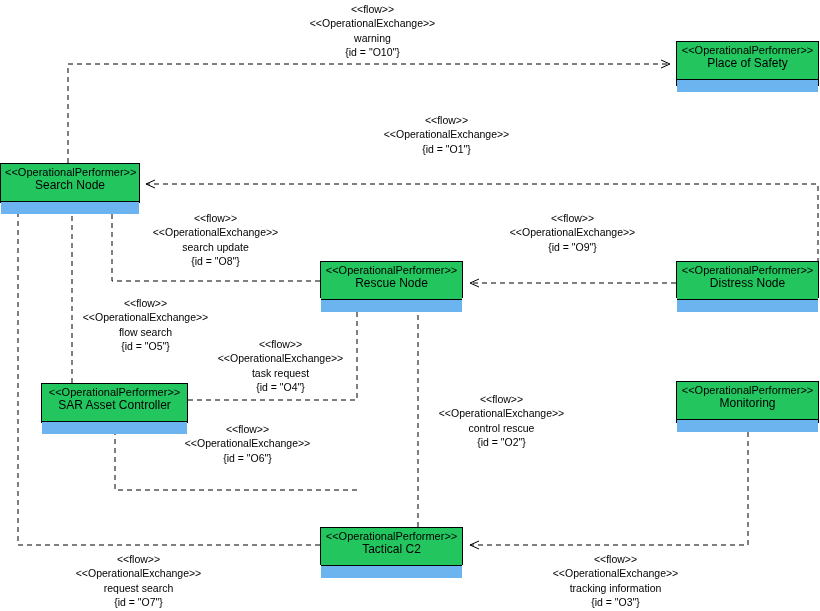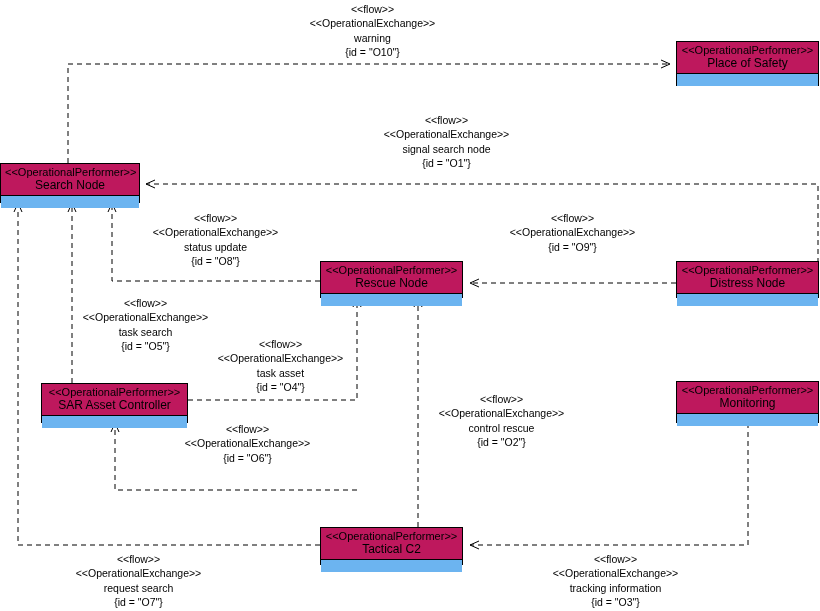--- a/index.html
+++ b/index.html
@@ -28,24 +28,24 @@
     box-sizing: border-box;
     border: 1px solid #000000;
     background: #6cb4f0;
     display: flex;
     flex-direction: column;
     z-index: 5;
   }
   .node-header {
     box-sizing: border-box;
     border-bottom: 1px solid #000000;
-    padding: 2px 4px 3px 4px;
+    padding: 2px 4px 9px 4px;
     text-align: center;
     line-height: 1.15;
-    background: #be185d;
+    background: #22c55e;
   }
   .node-stereotype {
     display: block;
     font-size: 11px;
     color: #000000;
     white-space: nowrap;
   }
   .node-title {
     display: block;
     font-size: 12px;
@@ -169,48 +169,47 @@
   <div class="edge-label" style="left:270px; top:2px; width:205px;">
     <span>&lt;&lt;flow&gt;&gt;</span>
     <span>&lt;&lt;OperationalExchange&gt;&gt;</span>
     <span>warning</span>
     <span>{id = "O10"}</span>
   </div>
 
   <div class="edge-label" style="left:344px; top:113px; width:205px;">
     <span>&lt;&lt;flow&gt;&gt;</span>
     <span>&lt;&lt;OperationalExchange&gt;&gt;</span>
-    <span>signal search node</span>
     <span>{id = "O1"}</span>
   </div>
 
   <div class="edge-label" style="left:113px; top:211px; width:205px;">
     <span>&lt;&lt;flow&gt;&gt;</span>
     <span>&lt;&lt;OperationalExchange&gt;&gt;</span>
-    <span>status update</span>
+    <span>search update</span>
     <span>{id = "O8"}</span>
   </div>
 
   <div class="edge-label" style="left:470px; top:211px; width:205px;">
     <span>&lt;&lt;flow&gt;&gt;</span>
     <span>&lt;&lt;OperationalExchange&gt;&gt;</span>
     <span>{id = "O9"}</span>
   </div>
 
   <div class="edge-label" style="left:43px; top:296px; width:205px;">
     <span>&lt;&lt;flow&gt;&gt;</span>
     <span>&lt;&lt;OperationalExchange&gt;&gt;</span>
-    <span>task search</span>
+    <span>flow search</span>
     <span>{id = "O5"}</span>
   </div>
 
   <div class="edge-label" style="left:178px; top:337px; width:205px;">
     <span>&lt;&lt;flow&gt;&gt;</span>
     <span>&lt;&lt;OperationalExchange&gt;&gt;</span>
-    <span>task asset</span>
+    <span>task request</span>
     <span>{id = "O4"}</span>
   </div>
 
   <div class="edge-label" style="left:145px; top:422px; width:205px;">
     <span>&lt;&lt;flow&gt;&gt;</span>
     <span>&lt;&lt;OperationalExchange&gt;&gt;</span>
     <span>{id = "O6"}</span>
   </div>
 
   <div class="edge-label" style="left:399px; top:392px; width:205px;">

